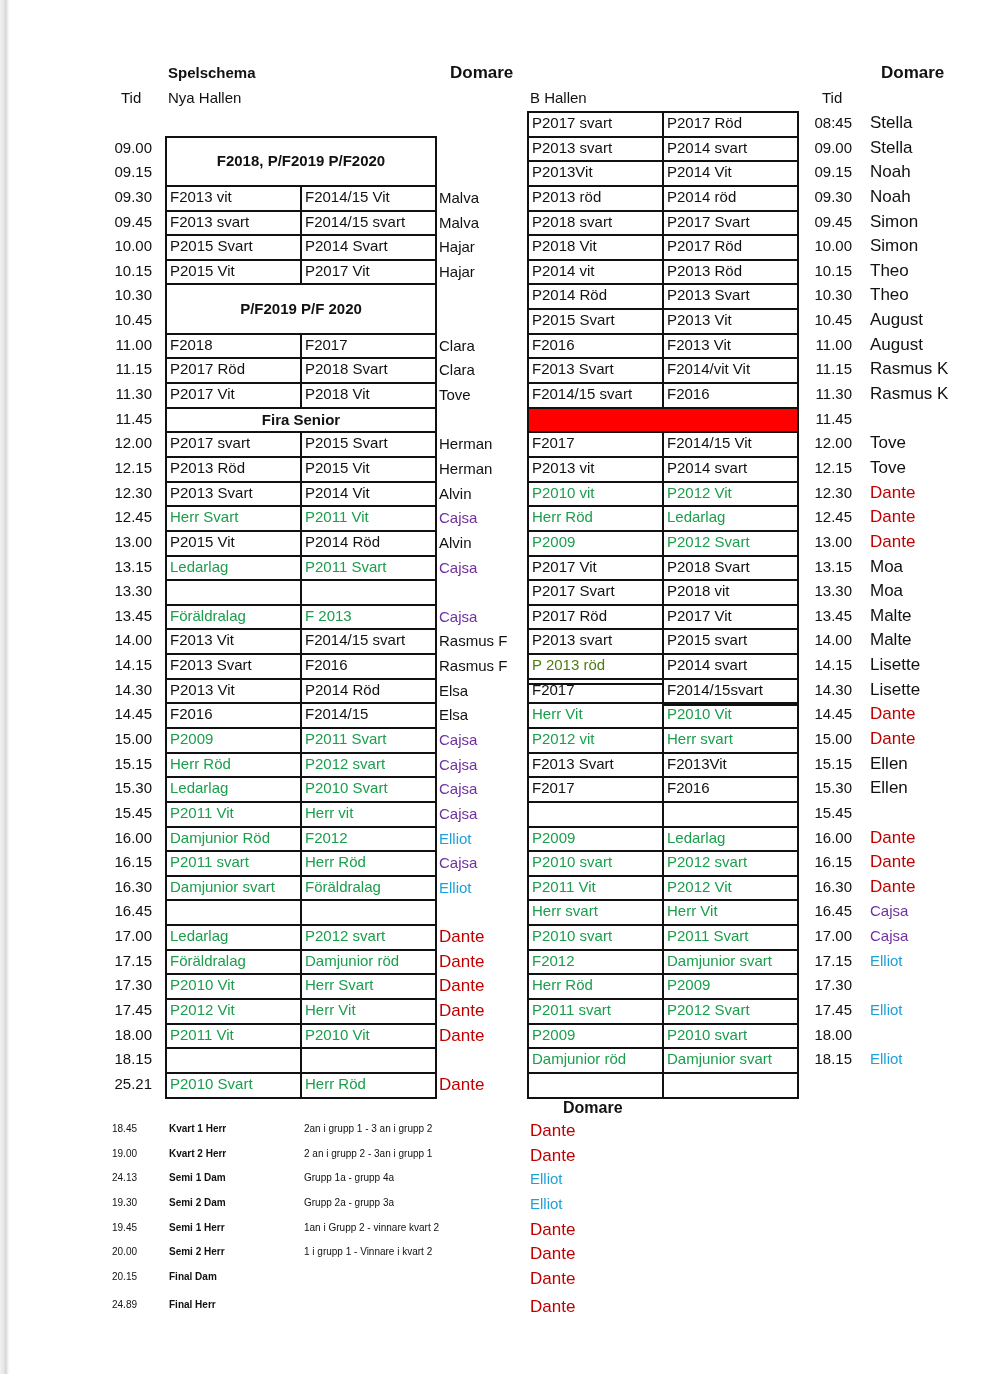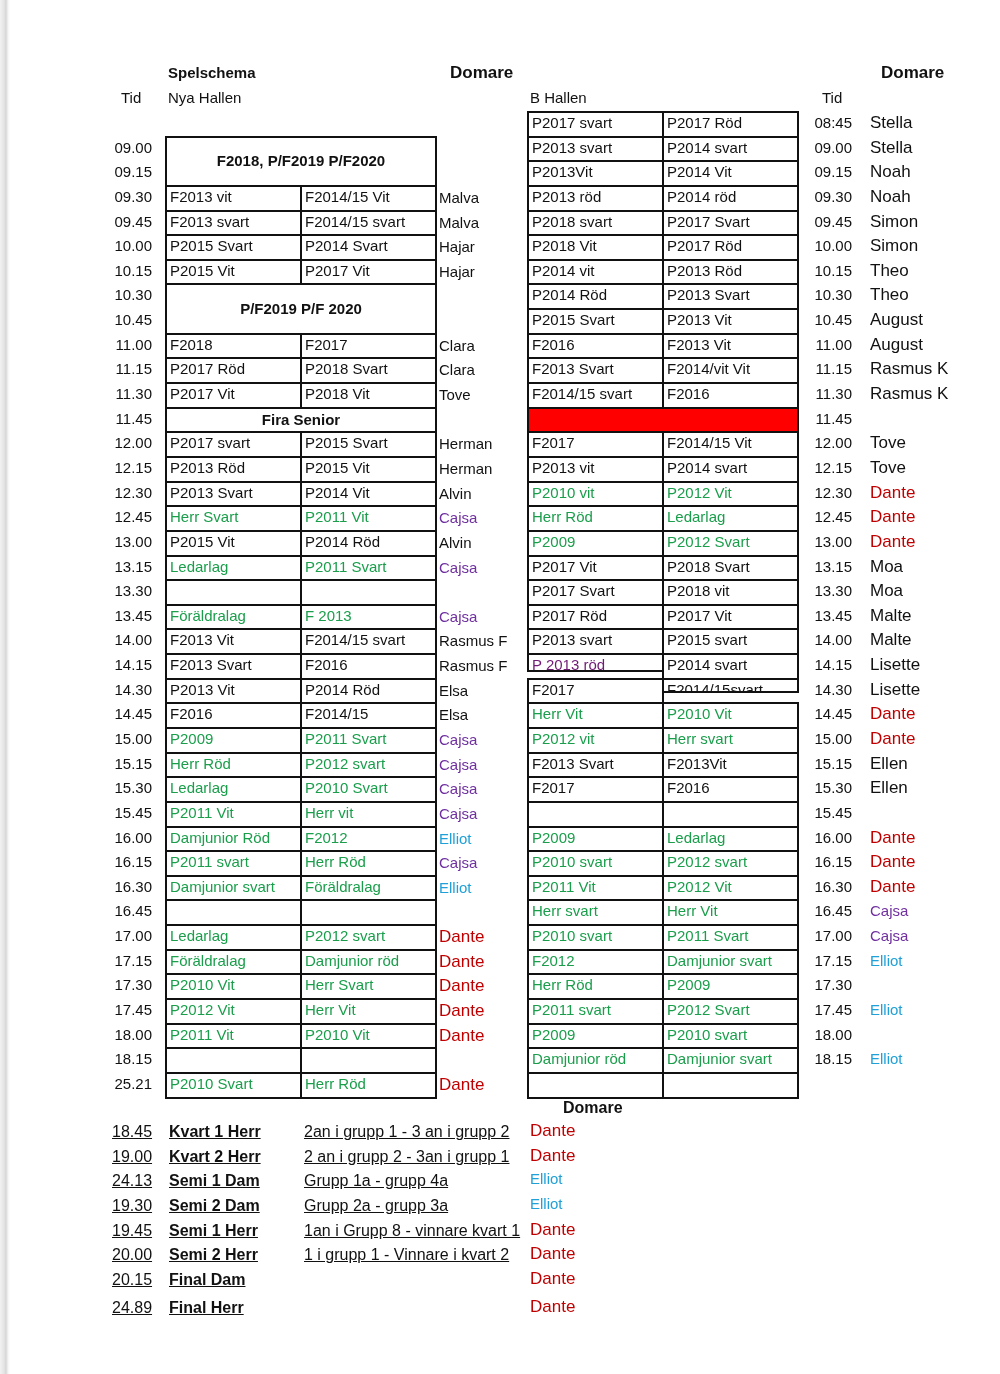--- a/index.html
+++ b/index.html
@@ -13,21 +13,21 @@
     background:linear-gradient(to right,#f2f2f2 0,#e4e4e4 4px,#d6d6d6 6px,#f4f4f4 8px,#ffffff 10px); }
   .abs { position:absolute; white-space:nowrap; }
   .hdr { font-size:15px; }
   .bold { font-weight:bold; }
   .t { font-size:15px; line-height:24.64px; }
   .time { width:44px; text-align:right; }
   .cell { position:absolute; box-sizing:border-box; border:2px solid #111; font-size:15px;
     padding-left:3px; line-height:20px; white-space:nowrap; overflow:hidden; }
   .merged { text-align:center; font-weight:bold; padding-left:0; display:flex; align-items:center; justify-content:center; }
   .red-fill { background:#ff0000; }
-  .ko { font-size:16px;text-decoration:underline; }
+  .ko { font-size:10px; }
 </style>
 </head>
 <body>
 
 <div class="edge"></div>
 
 <div class="abs hdr bold" style="left:168px;top:64px;">Spelschema</div>
 <div class="abs bold" style="left:450px;top:63px;font-size:17px;">Domare</div>
 <div class="abs bold" style="left:881px;top:63px;font-size:17px;">Domare</div>
 <div class="abs hdr" style="left:121px;top:89px;">Tid</div>
@@ -261,26 +261,26 @@
     <div class="abs t time" style="left:808px;top:579.1600000000001px;">13.30</div>
     <div class="abs t" style="left:870px;top:579.1600000000001px;color:#111;font-size:17px;">Moa</div>
     <div class="cell" style="left:527px;top:603.8px;width:137px;height:26.64px;color:#111;">P2017 Röd</div>
     <div class="cell" style="left:662px;top:603.8px;width:137px;height:26.64px;color:#111;">P2017 Vit</div>
     <div class="abs t time" style="left:808px;top:603.8px;">13.45</div>
     <div class="abs t" style="left:870px;top:603.8px;color:#111;font-size:17px;">Malte</div>
     <div class="cell" style="left:527px;top:628.44px;width:137px;height:26.64px;color:#111;">P2013 svart</div>
     <div class="cell" style="left:662px;top:628.44px;width:137px;height:26.64px;color:#111;">P2015 svart</div>
     <div class="abs t time" style="left:808px;top:628.44px;">14.00</div>
     <div class="abs t" style="left:870px;top:628.44px;color:#111;font-size:17px;">Malte</div>
-    <div class="cell" style="left:527px;top:653.08px;width:137px;height:19px;color:#701a75;">P 2013 röd</div>
+    <div class="cell" style="left:527px;top:653.08px;width:137px;height:32px;color:#4d7c0f;">P 2013 röd</div>
     <div class="cell" style="left:662px;top:653.08px;width:137px;height:26.64px;color:#111;">P2014 svart</div>
     <div class="abs t time" style="left:808px;top:653.08px;">14.15</div>
     <div class="abs t" style="left:870px;top:653.08px;color:#111;font-size:17px;">Lisette</div>
     <div class="cell" style="left:527px;top:677.72px;width:137px;height:26.64px;color:#111;">F2017</div>
-    <div class="cell" style="left:662px;top:677.72px;width:137px;height:15px;color:#111;">F2014/15svart</div>
+    <div class="cell" style="left:662px;top:677.72px;width:137px;height:28px;color:#111;">F2014/15svart</div>
     <div class="abs t time" style="left:808px;top:677.72px;">14.30</div>
     <div class="abs t" style="left:870px;top:677.72px;color:#111;font-size:17px;">Lisette</div>
     <div class="cell" style="left:527px;top:702.36px;width:137px;height:26.64px;color:#1a9e4b;">Herr Vit</div>
     <div class="cell" style="left:662px;top:702.36px;width:137px;height:26.64px;color:#1a9e4b;">P2010 Vit</div>
     <div class="abs t time" style="left:808px;top:702.36px;">14.45</div>
     <div class="abs t" style="left:870px;top:702.36px;color:#c00000;font-size:17px;">Dante</div>
     <div class="cell" style="left:527px;top:727px;width:137px;height:26.64px;color:#1a9e4b;">P2012 vit</div>
     <div class="cell" style="left:662px;top:727px;width:137px;height:26.64px;color:#1a9e4b;">Herr svart</div>
     <div class="abs t time" style="left:808px;top:727px;">15.00</div>
     <div class="abs t" style="left:870px;top:727px;color:#c00000;font-size:17px;">Dante</div>
@@ -348,21 +348,21 @@
     <div class="abs ko" style="left:112px;top:1172px;">24.13</div>
     <div class="abs ko bold" style="left:169px;top:1172px;">Semi 1 Dam</div>
     <div class="abs ko" style="left:304px;top:1172px;">Grupp 1a - grupp 4a</div>
     <div class="abs" style="left:530px;top:1170px;font-size:15px;color:#1fa0d8;">Elliot</div>
     <div class="abs ko" style="left:112px;top:1197px;">19.30</div>
     <div class="abs ko bold" style="left:169px;top:1197px;">Semi 2 Dam</div>
     <div class="abs ko" style="left:304px;top:1197px;">Grupp 2a - grupp 3a</div>
     <div class="abs" style="left:530px;top:1195px;font-size:15px;color:#1fa0d8;">Elliot</div>
     <div class="abs ko" style="left:112px;top:1222px;">19.45</div>
     <div class="abs ko bold" style="left:169px;top:1222px;">Semi 1 Herr</div>
-    <div class="abs ko" style="left:304px;top:1222px;">1an i Grupp 8 - vinnare kvart 1</div>
+    <div class="abs ko" style="left:304px;top:1222px;">1an i Grupp 2 - vinnare kvart 2</div>
     <div class="abs" style="left:530px;top:1220px;font-size:17px;color:#c00000;">Dante</div>
     <div class="abs ko" style="left:112px;top:1246px;">20.00</div>
     <div class="abs ko bold" style="left:169px;top:1246px;">Semi 2 Herr</div>
     <div class="abs ko" style="left:304px;top:1246px;">1 i grupp 1 - Vinnare i kvart 2</div>
     <div class="abs" style="left:530px;top:1244px;font-size:17px;color:#c00000;">Dante</div>
     <div class="abs ko" style="left:112px;top:1271px;">20.15</div>
     <div class="abs ko bold" style="left:169px;top:1271px;">Final Dam</div>
     <div class="abs" style="left:530px;top:1269px;font-size:17px;color:#c00000;">Dante</div>
     <div class="abs ko" style="left:112px;top:1299px;">24.89</div>
     <div class="abs ko bold" style="left:169px;top:1299px;">Final Herr</div>

